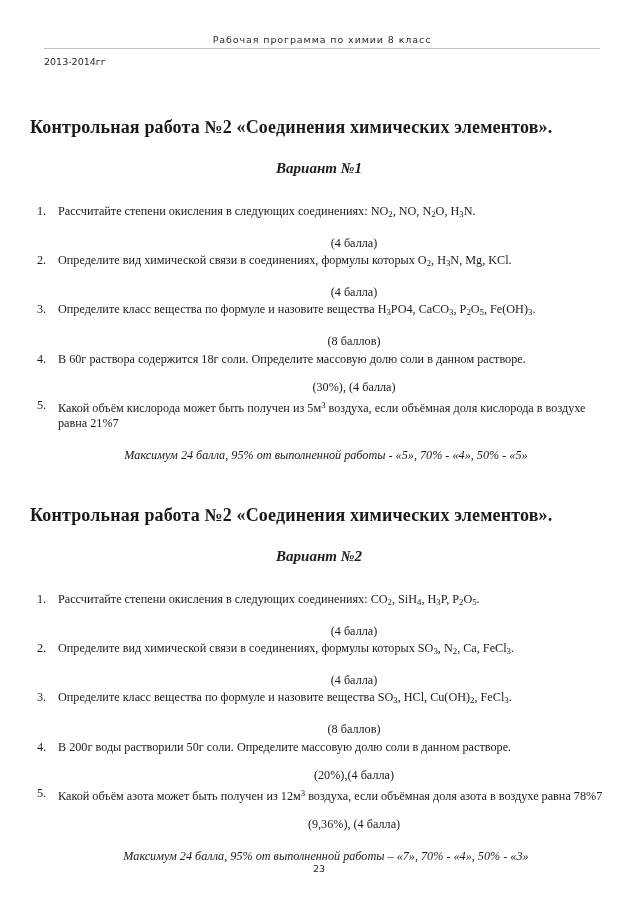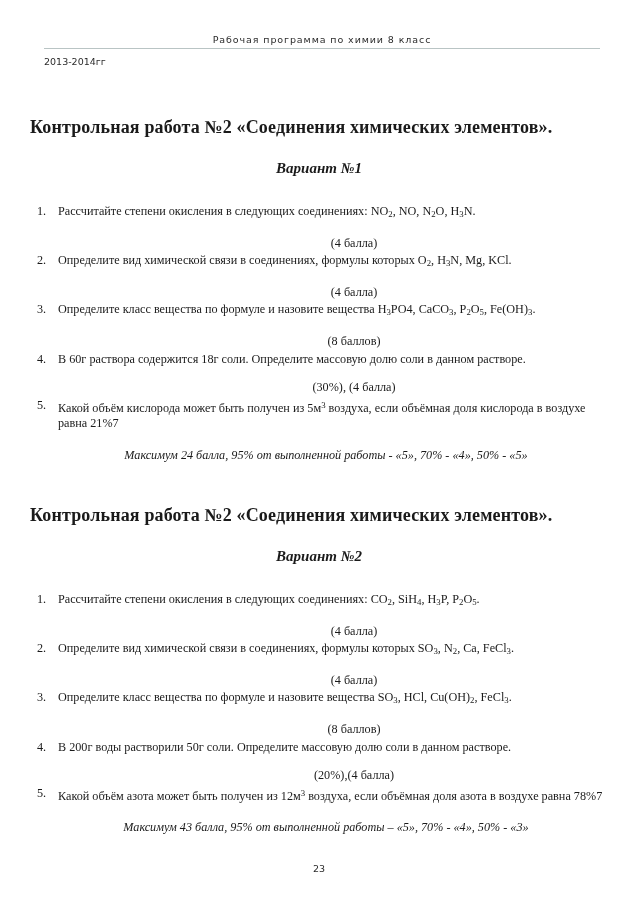--- a/index.html
+++ b/index.html
@@ -208,22 +208,23 @@
         <li>
           <span class="num">4.</span>
           <span class="task-text">В 200г воды растворили 50г соли. Определите массовую долю соли в данном растворе.</span>
         </li>
         <div class="score-line">(20%),(4 балла)</div>
 
         <li>
           <span class="num">5.</span>
           <span class="task-text">Какой объём азота может быть получен из 12м<sup>3</sup> воздуха, если объёмная доля азота в воздухе равна 78%7</span>
         </li>
+        <div class="score-line">(9,36%), (4 балла)</div>
       </ol>
 
-      <div class="maximum-note">Максимум 43 балла, 95% от выполненной работы – «5», 70% - «4», 50% - «3»</div>
+      <div class="maximum-note">Максимум 24 балла, 95% от выполненной работы – «7», 70% - «4», 50% - «3»</div>
     </div>
 
   </div>
 
   <div class="page-number">23</div>
 
 </div>
 
 </body></html>

